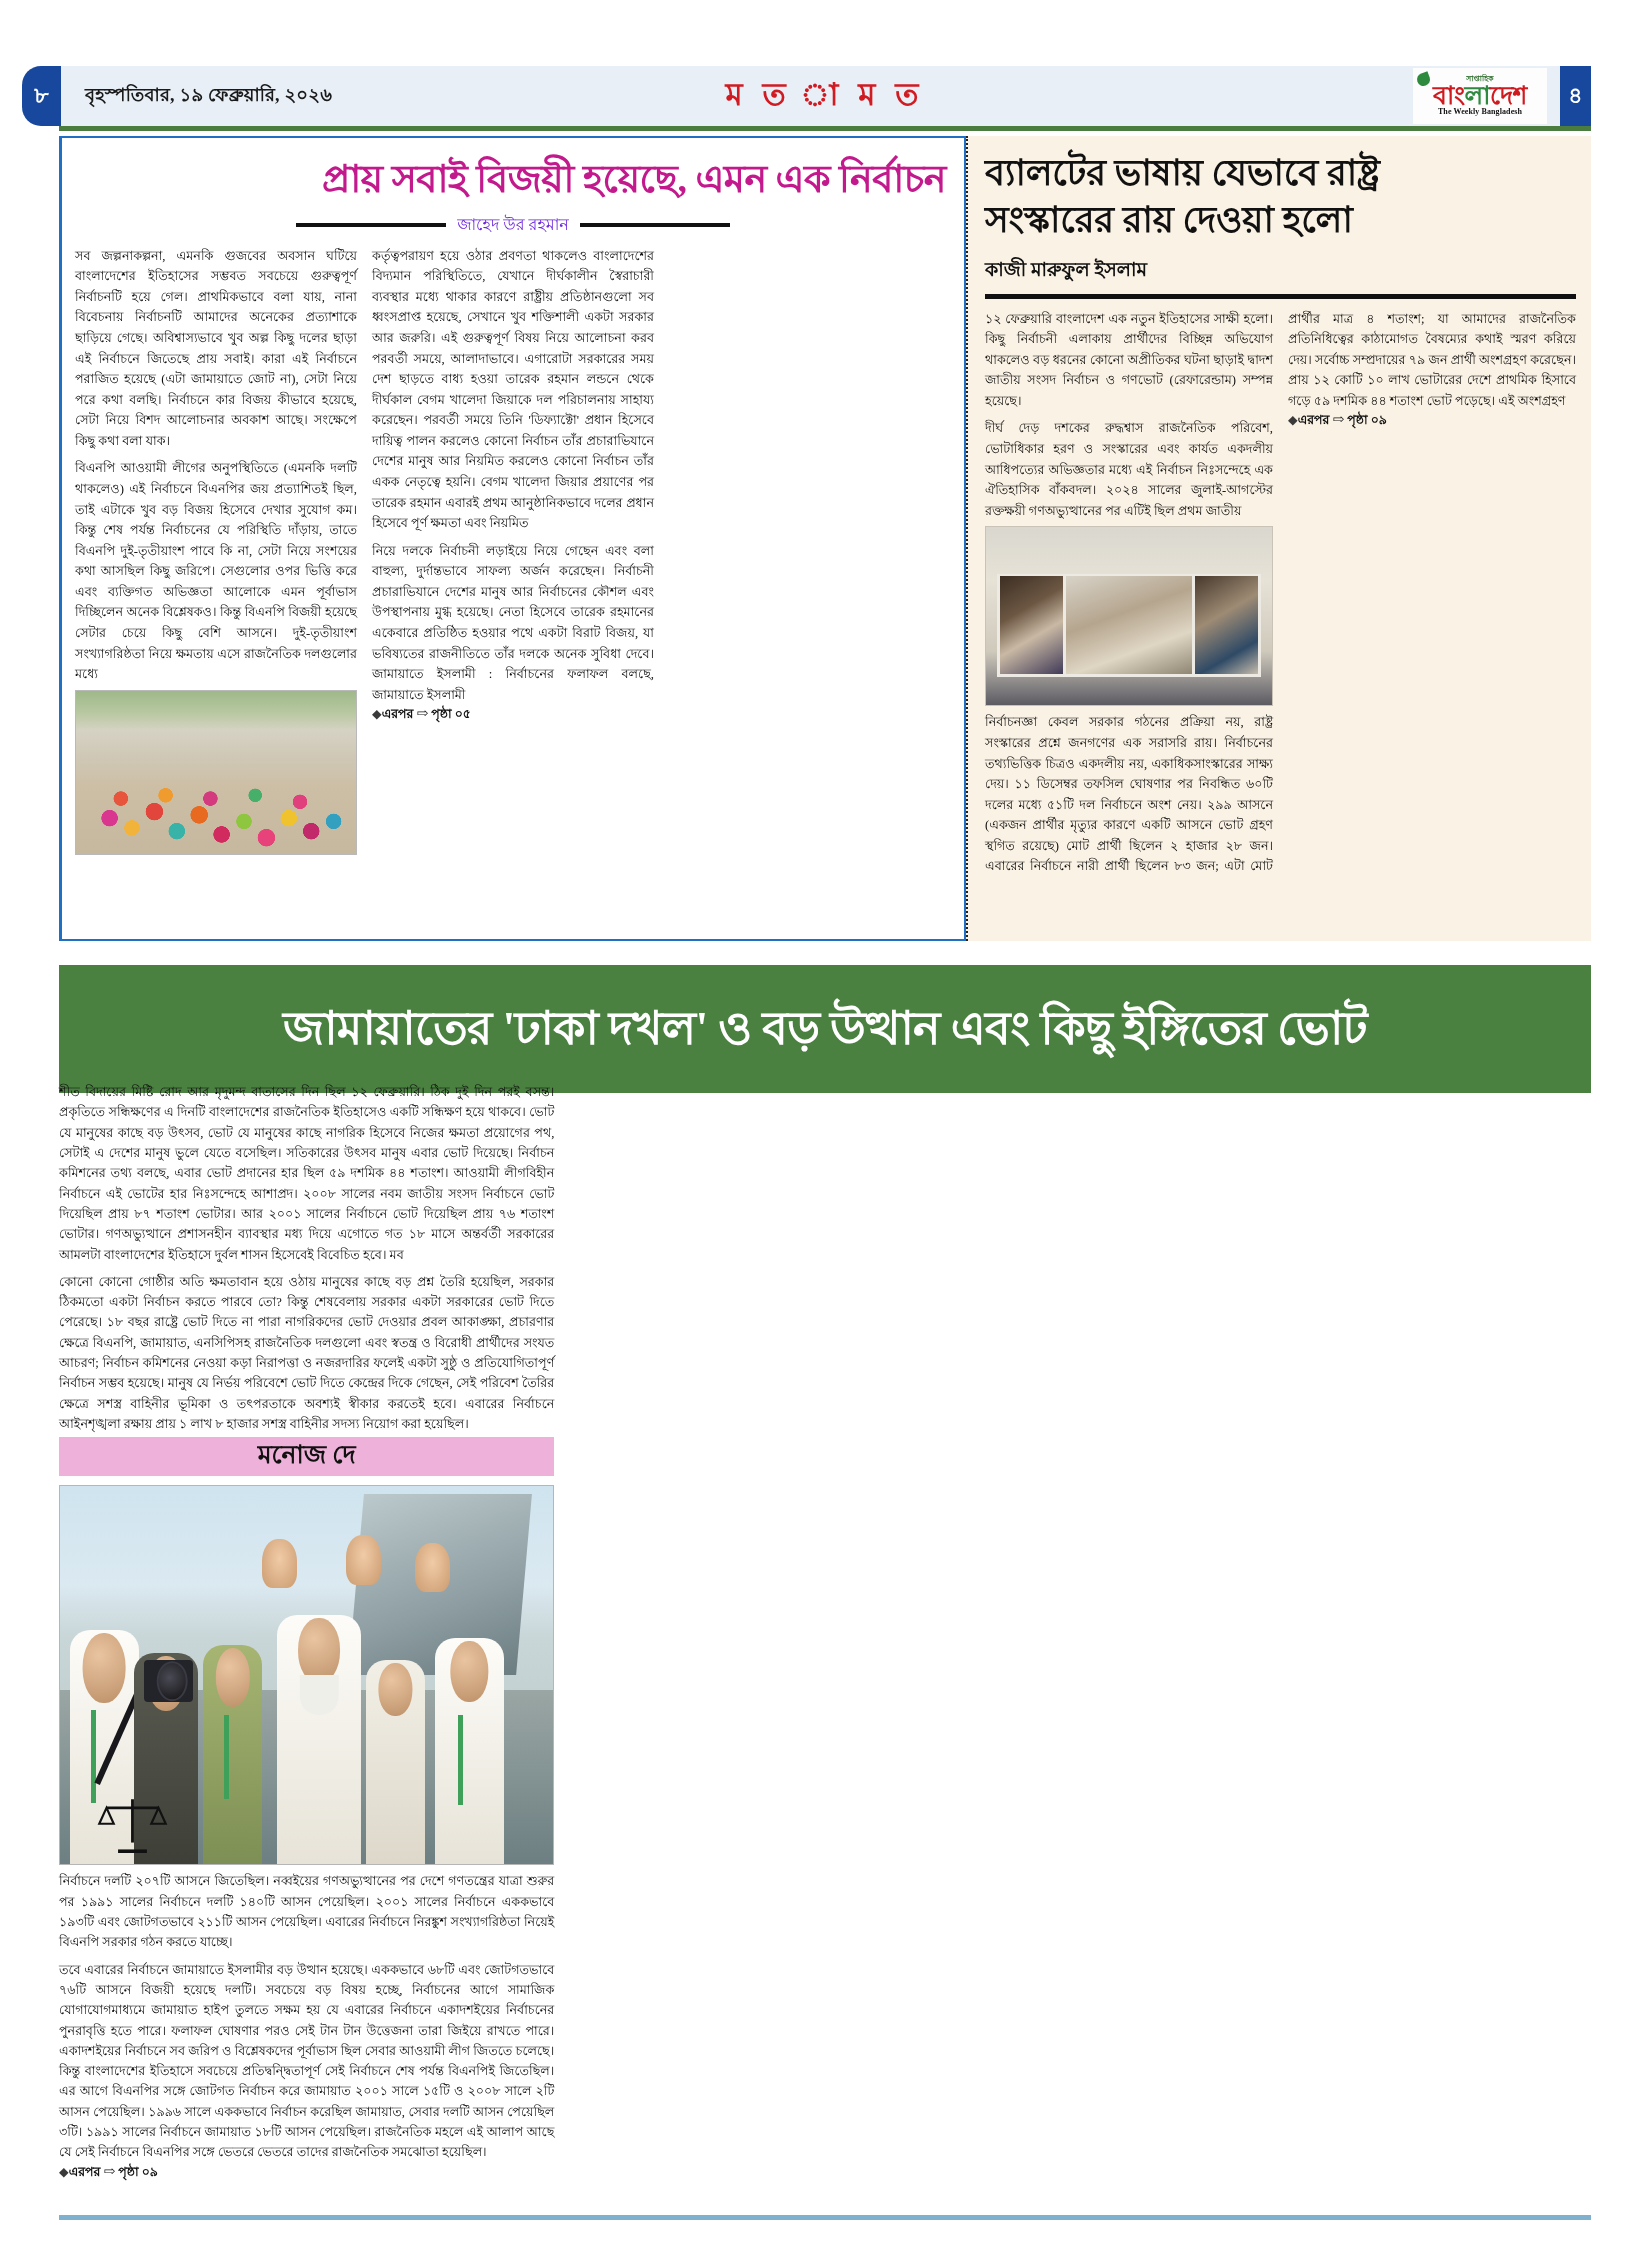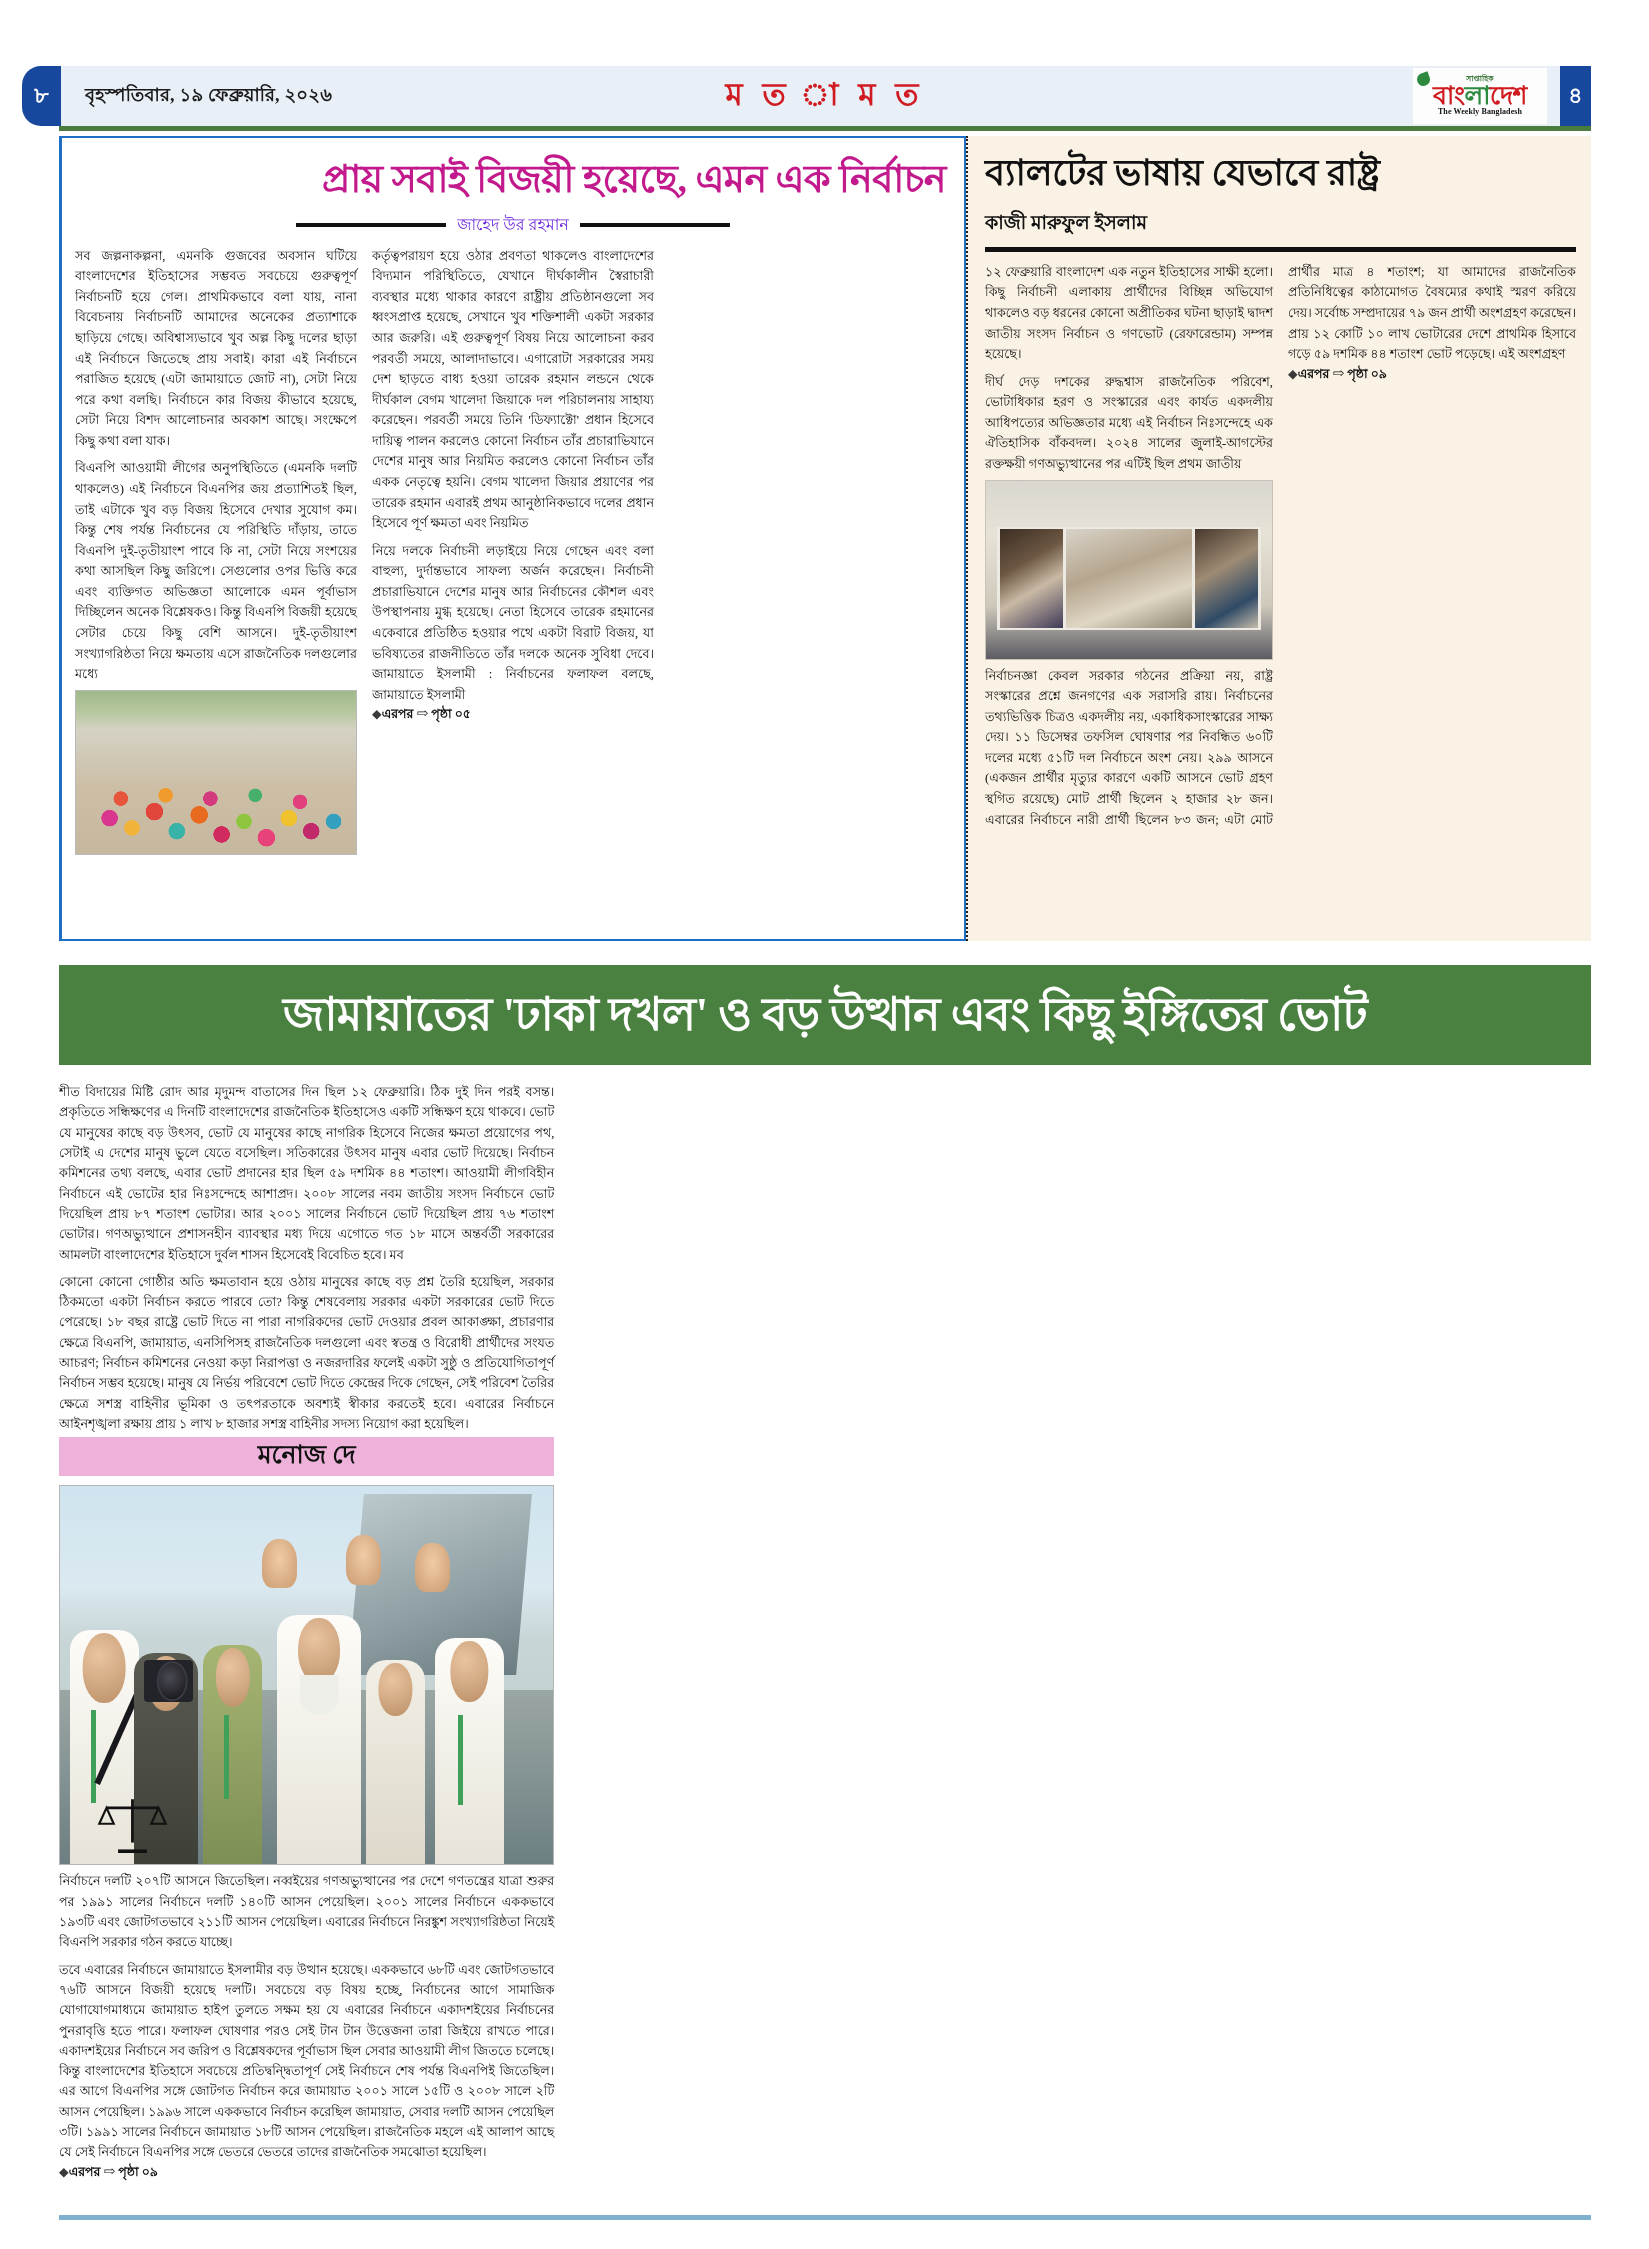--- a/index.html
+++ b/index.html
@@ -292,21 +292,21 @@
     transform: translate(-50%,-50%);
     width: 54%; height: 86%; border-radius: 50%;
     background: radial-gradient(circle at 40% 40%, #4a4a55, #111);
     border: 2px solid #3a3a44;
   }
 
   
   .green-banner {
     position: absolute;
     left: 59px; top: 965px;
-    width: 1532px; height: 100px;
+    width: 1532px; height: 128px;
     background: #4a8040;
     display: flex; align-items: center; justify-content: center;
   }
   .green-banner .bt {
     color: #ffffff;
     font-size: 46px;
     font-weight: bold;
     letter-spacing: -0.7px;
     line-height: 1;
     white-space: nowrap;
@@ -392,20 +392,21 @@
           <span class="dia">◆</span><span>এরপর</span>
           <span class="arr">⇨</span>
           <span>পৃষ্ঠা ০৫</span>
         </p>
       </div>
     </div>
 
     <div class="art-right">
       <div class="hl-black">
         <div>ব্যালটের ভাষায় যেভাবে রাষ্ট্র</div>
+        <div>সংস্কারের রায় দেওয়া হলো</div>
       </div>
       <div class="byline-left">কাজী মারুফুল ইসলাম</div>
       <div class="rule-thick"></div>
       <div class="cols-2">
         <p class="body">১২ ফেব্রুয়ারি বাংলাদেশ এক নতুন ইতিহাসের সাক্ষী হলো। কিছু নির্বাচনী এলাকায় প্রার্থীদের বিচ্ছিন্ন অভিযোগ থাকলেও বড় ধরনের কোনো অপ্রীতিকর ঘটনা ছাড়াই দ্বাদশ জাতীয় সংসদ নির্বাচন ও গণভোট (রেফারেন্ডাম) সম্পন্ন হয়েছে।</p>
         <div class="spacer-sm"></div>
         <p class="body">দীর্ঘ দেড় দশকের রুদ্ধশ্বাস রাজনৈতিক পরিবেশ, ভোটাধিকার হরণ ও সংস্কারের এবং কার্যত একদলীয় আধিপত্যের অভিজ্ঞতার মধ্যে এই নির্বাচন নিঃসন্দেহে এক ঐতিহাসিক বাঁকবদল। ২০২৪ সালের জুলাই-আগস্টের রক্তক্ষয়ী গণঅভ্যুত্থানের পর এটিই ছিল প্রথম জাতীয়</p>
         <div class="photo-inline">
           <div class="photo-strip">
             <div class="strip-inner">

